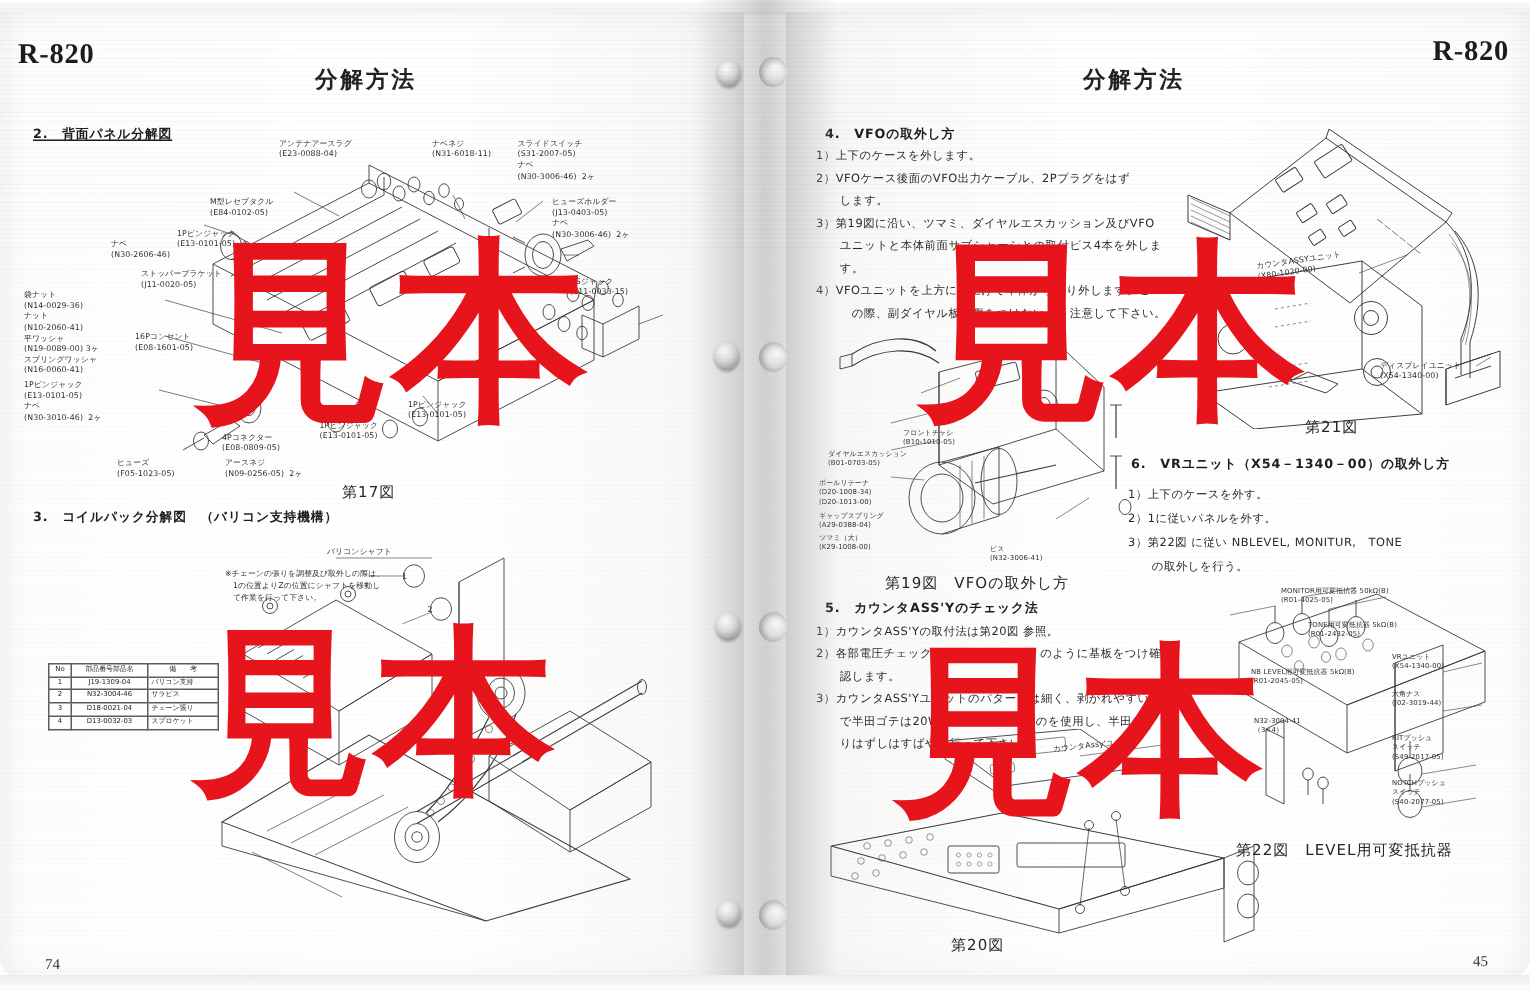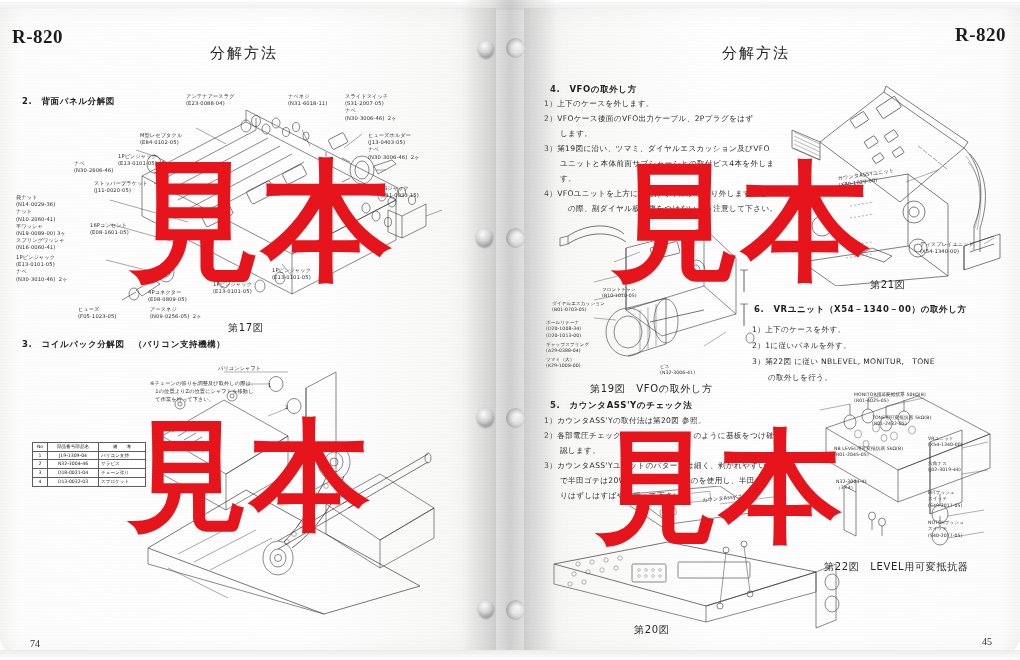--- a/index.html
+++ b/index.html
@@ -84,21 +84,21 @@
     position: absolute;
     font-family: "Liberation Serif", serif;
     font-weight: bold;
     font-size: 19px;
     color: #1c1c1c;
     letter-spacing: 0.5px;
   }
   .doc-title {
     position: absolute;
     font-family: "DejaVu Sans", sans-serif;
-    font-weight: normal;
+    font-weight: bold;
     font-size: 15px;
     color: #222;
     letter-spacing: 2px;
   }
   .sec-title {
     position: absolute;
     font-size: 8.5px;
     font-weight: bold;
     color: #1e1e1e;
     letter-spacing: 0.6px;
@@ -183,21 +183,21 @@
 
 <div id="scan">
 
   <div class="edge-top"></div>
 
   <div class="page left">
 
     <div class="hdr" style="left:12px; top:18px;">R-820</div>
     <div class="doc-title" style="left:210px; top:36px;">分解方法</div>
 
-    <div class="sec-title" style="left:22px; top:88px;">2.　背面パネル分解図</div>
+    <div class="sec-title" style="left:22px; top:76px;text-decoration:underline;">2.　背面パネル分解図</div>
 
     <div class="draw" style="left:96px; top:96px;">
       <svg width="360" height="215" viewBox="0 0 360 215">
         <g fill="none" stroke="#3a3a3a" stroke-width="0.6">
 
           <path d="M46 72 L150 18 L300 96 L196 150 Z"></path>
           <path d="M46 72 L46 112 L196 190 L196 150"></path>
           <path d="M196 150 L300 96 L300 136 L196 190"></path>
 
           <path d="M58 80 L160 26"></path>

